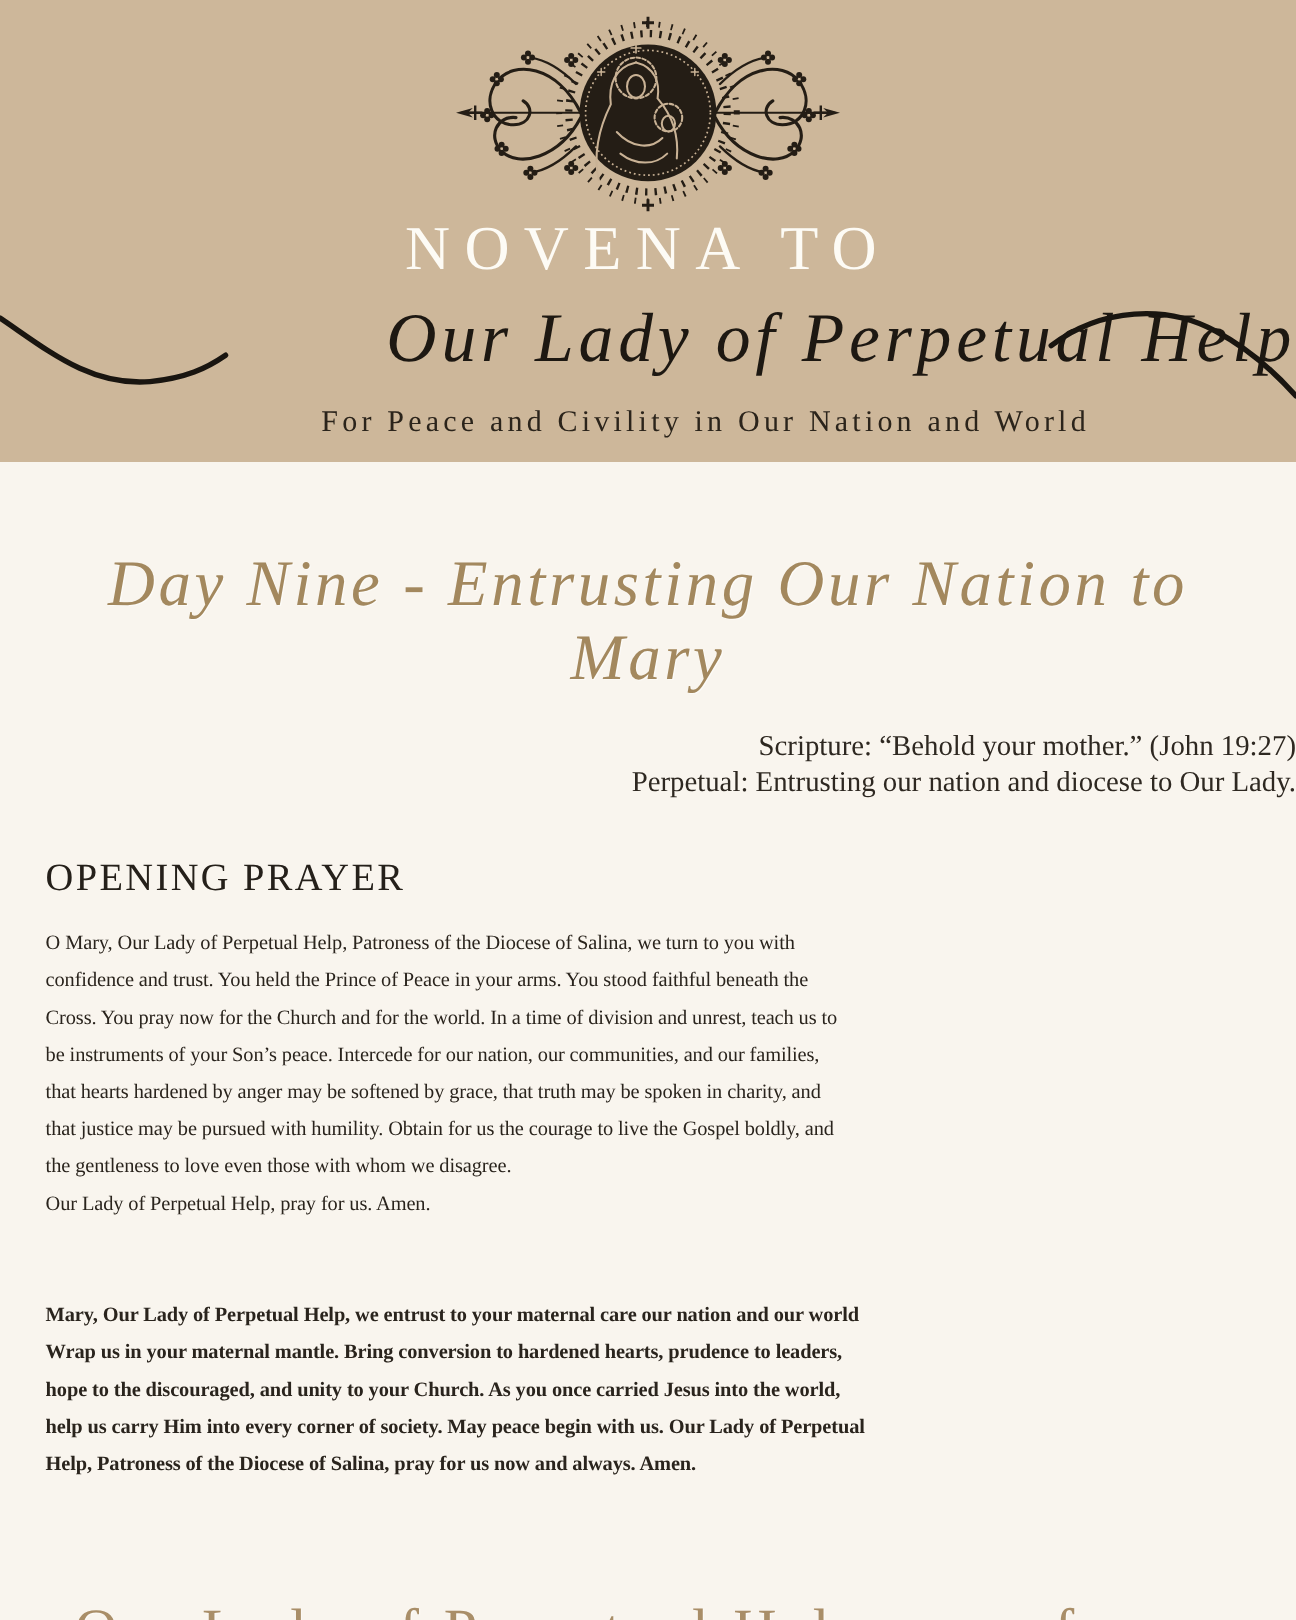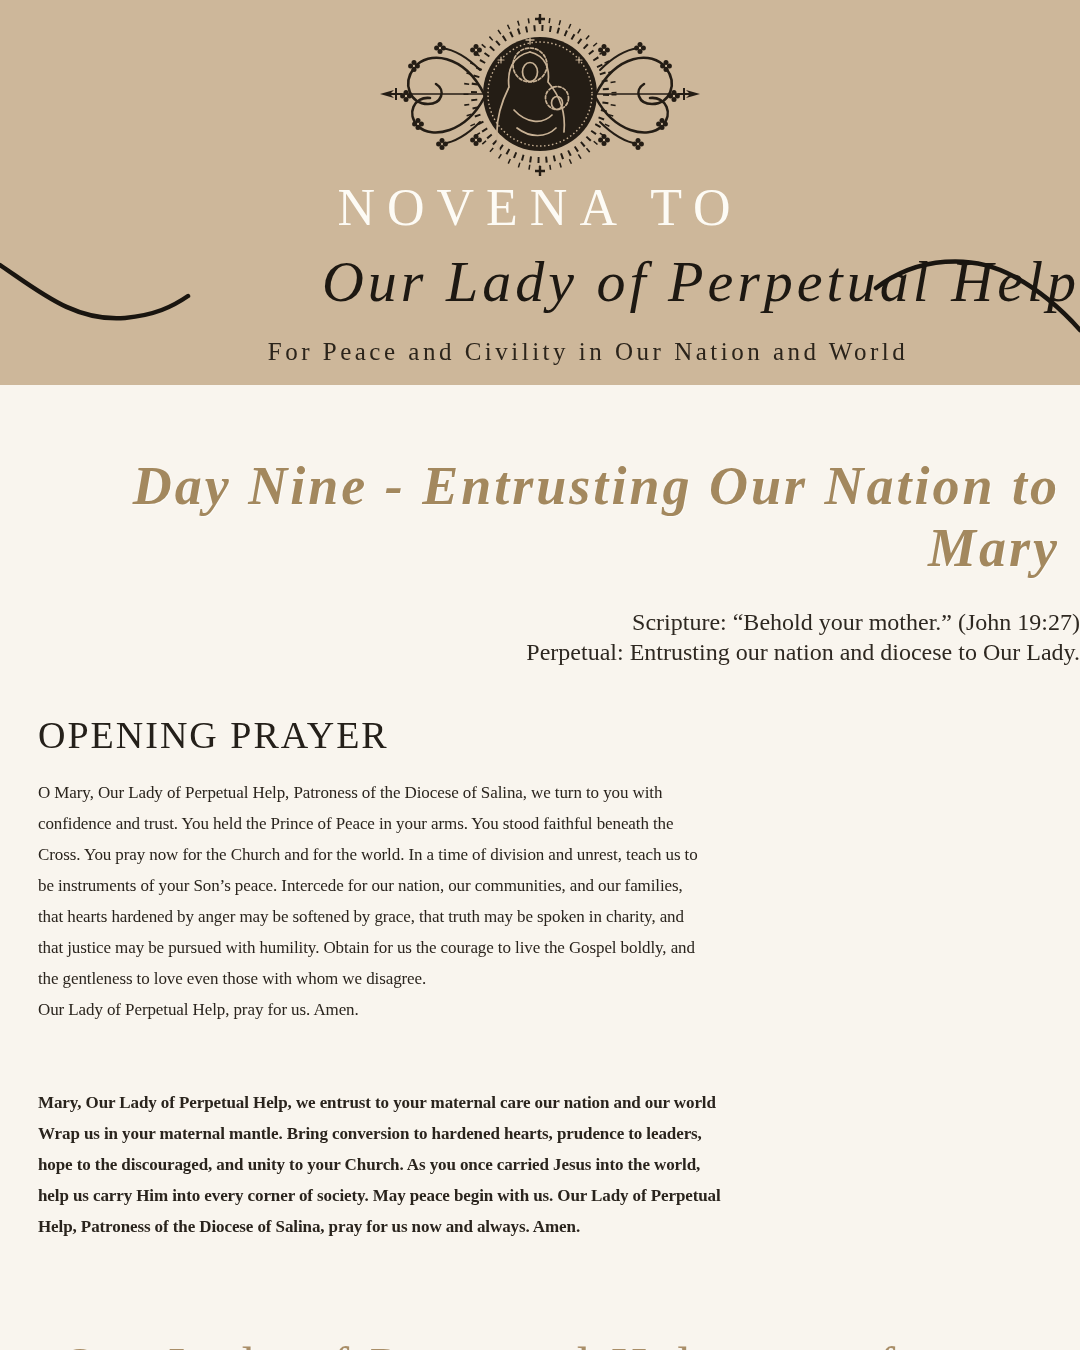--- a/index.html
+++ b/index.html
@@ -45,39 +45,39 @@
     margin:0;
     text-align:center;
     font-size:25px;
     letter-spacing:3.5px;
     color:#2b241b;
     padding-left:48px;
   }
   
   .day-heading{
     margin:70px 20px 0 20px;
-    text-align:right;
-    font-style:italic;font-weight:700;
+    text-align:center;
+    font-style:italic;font-weight:400;
     font-size:54px;
     letter-spacing:3px;
     color:#a3885e;
     text-shadow:1px 1px 0 rgba(255,255,255,.55);
   }
   .scripture-block{
     margin:28px 0 0 0;
     text-align:right;
     font-size:24px;
     line-height:30px;
     color:#2e2821;
   }
   .scripture-block p{margin:0;}
   .prayer-heading{
     margin:46px 13px 0 38px;
     font-weight:400;
-    font-size:38px;
+    font-size:32px;
     letter-spacing:2px;
     color:#25201a;
   }
   .prayer-para{
     margin:20px 32px 0 38px;
     font-size:17px;
     line-height:31px;
     color:#2a241d;
     white-space:pre-line;
     letter-spacing:-0.1px;

